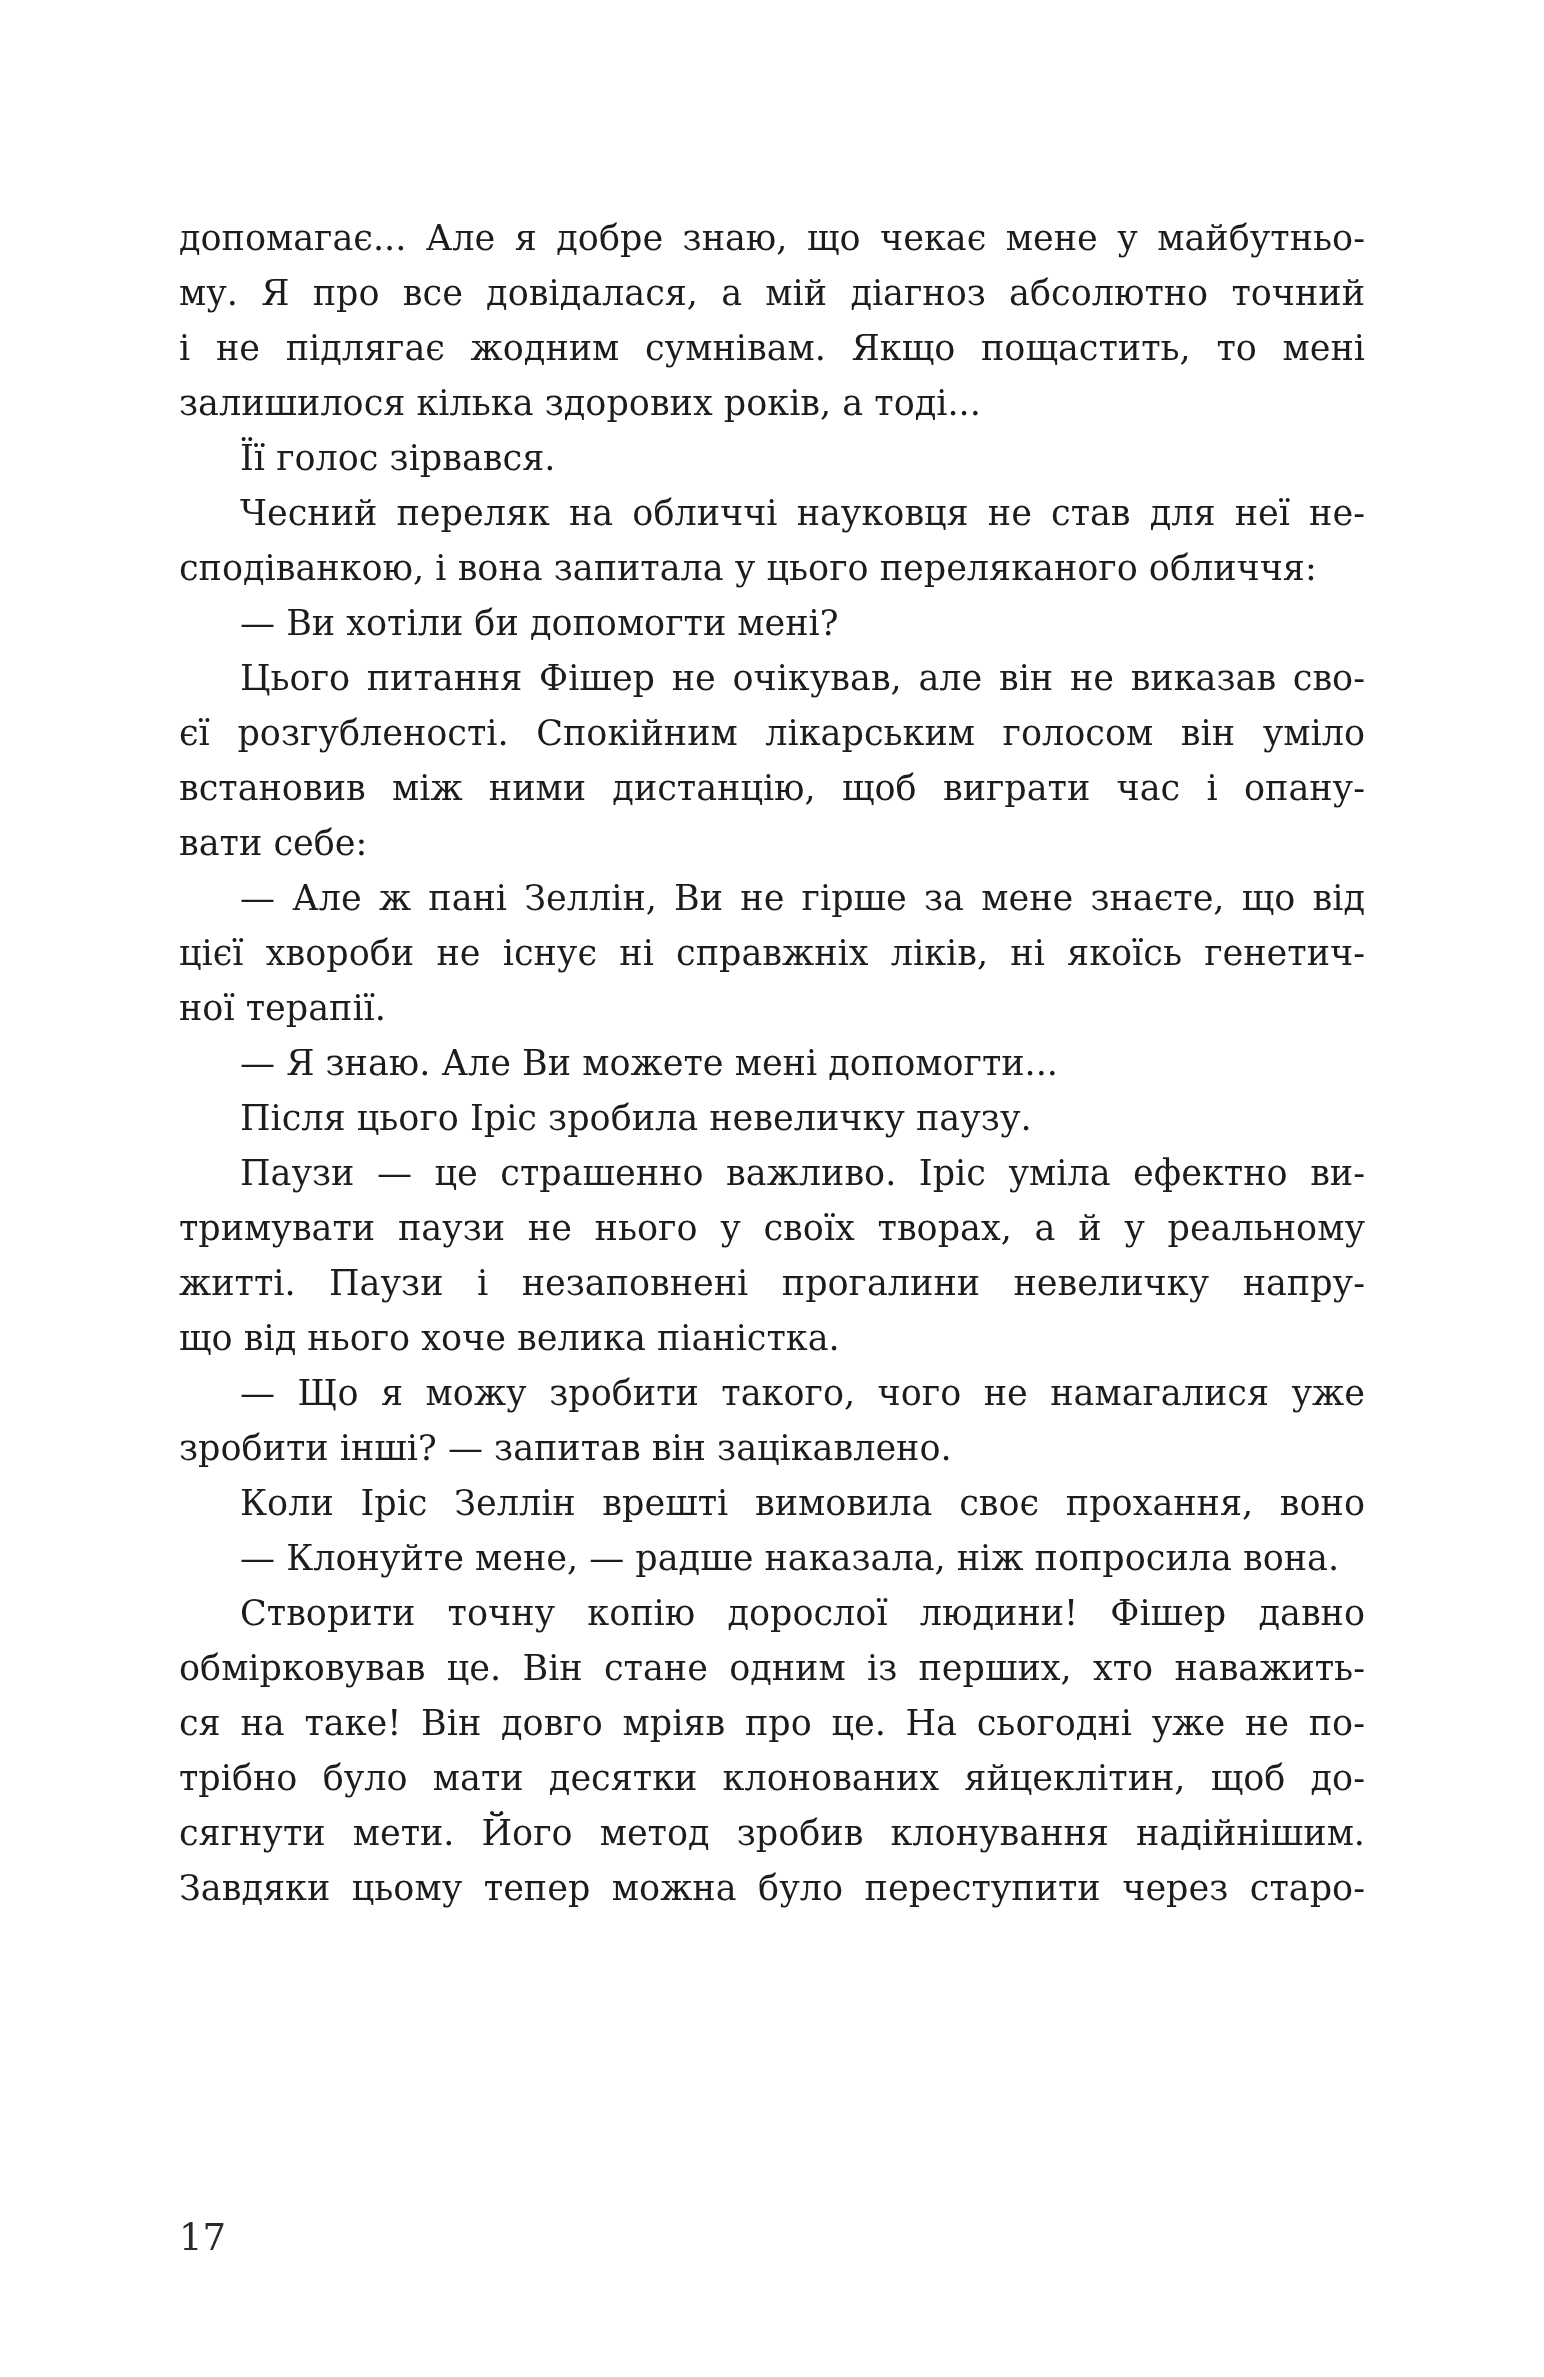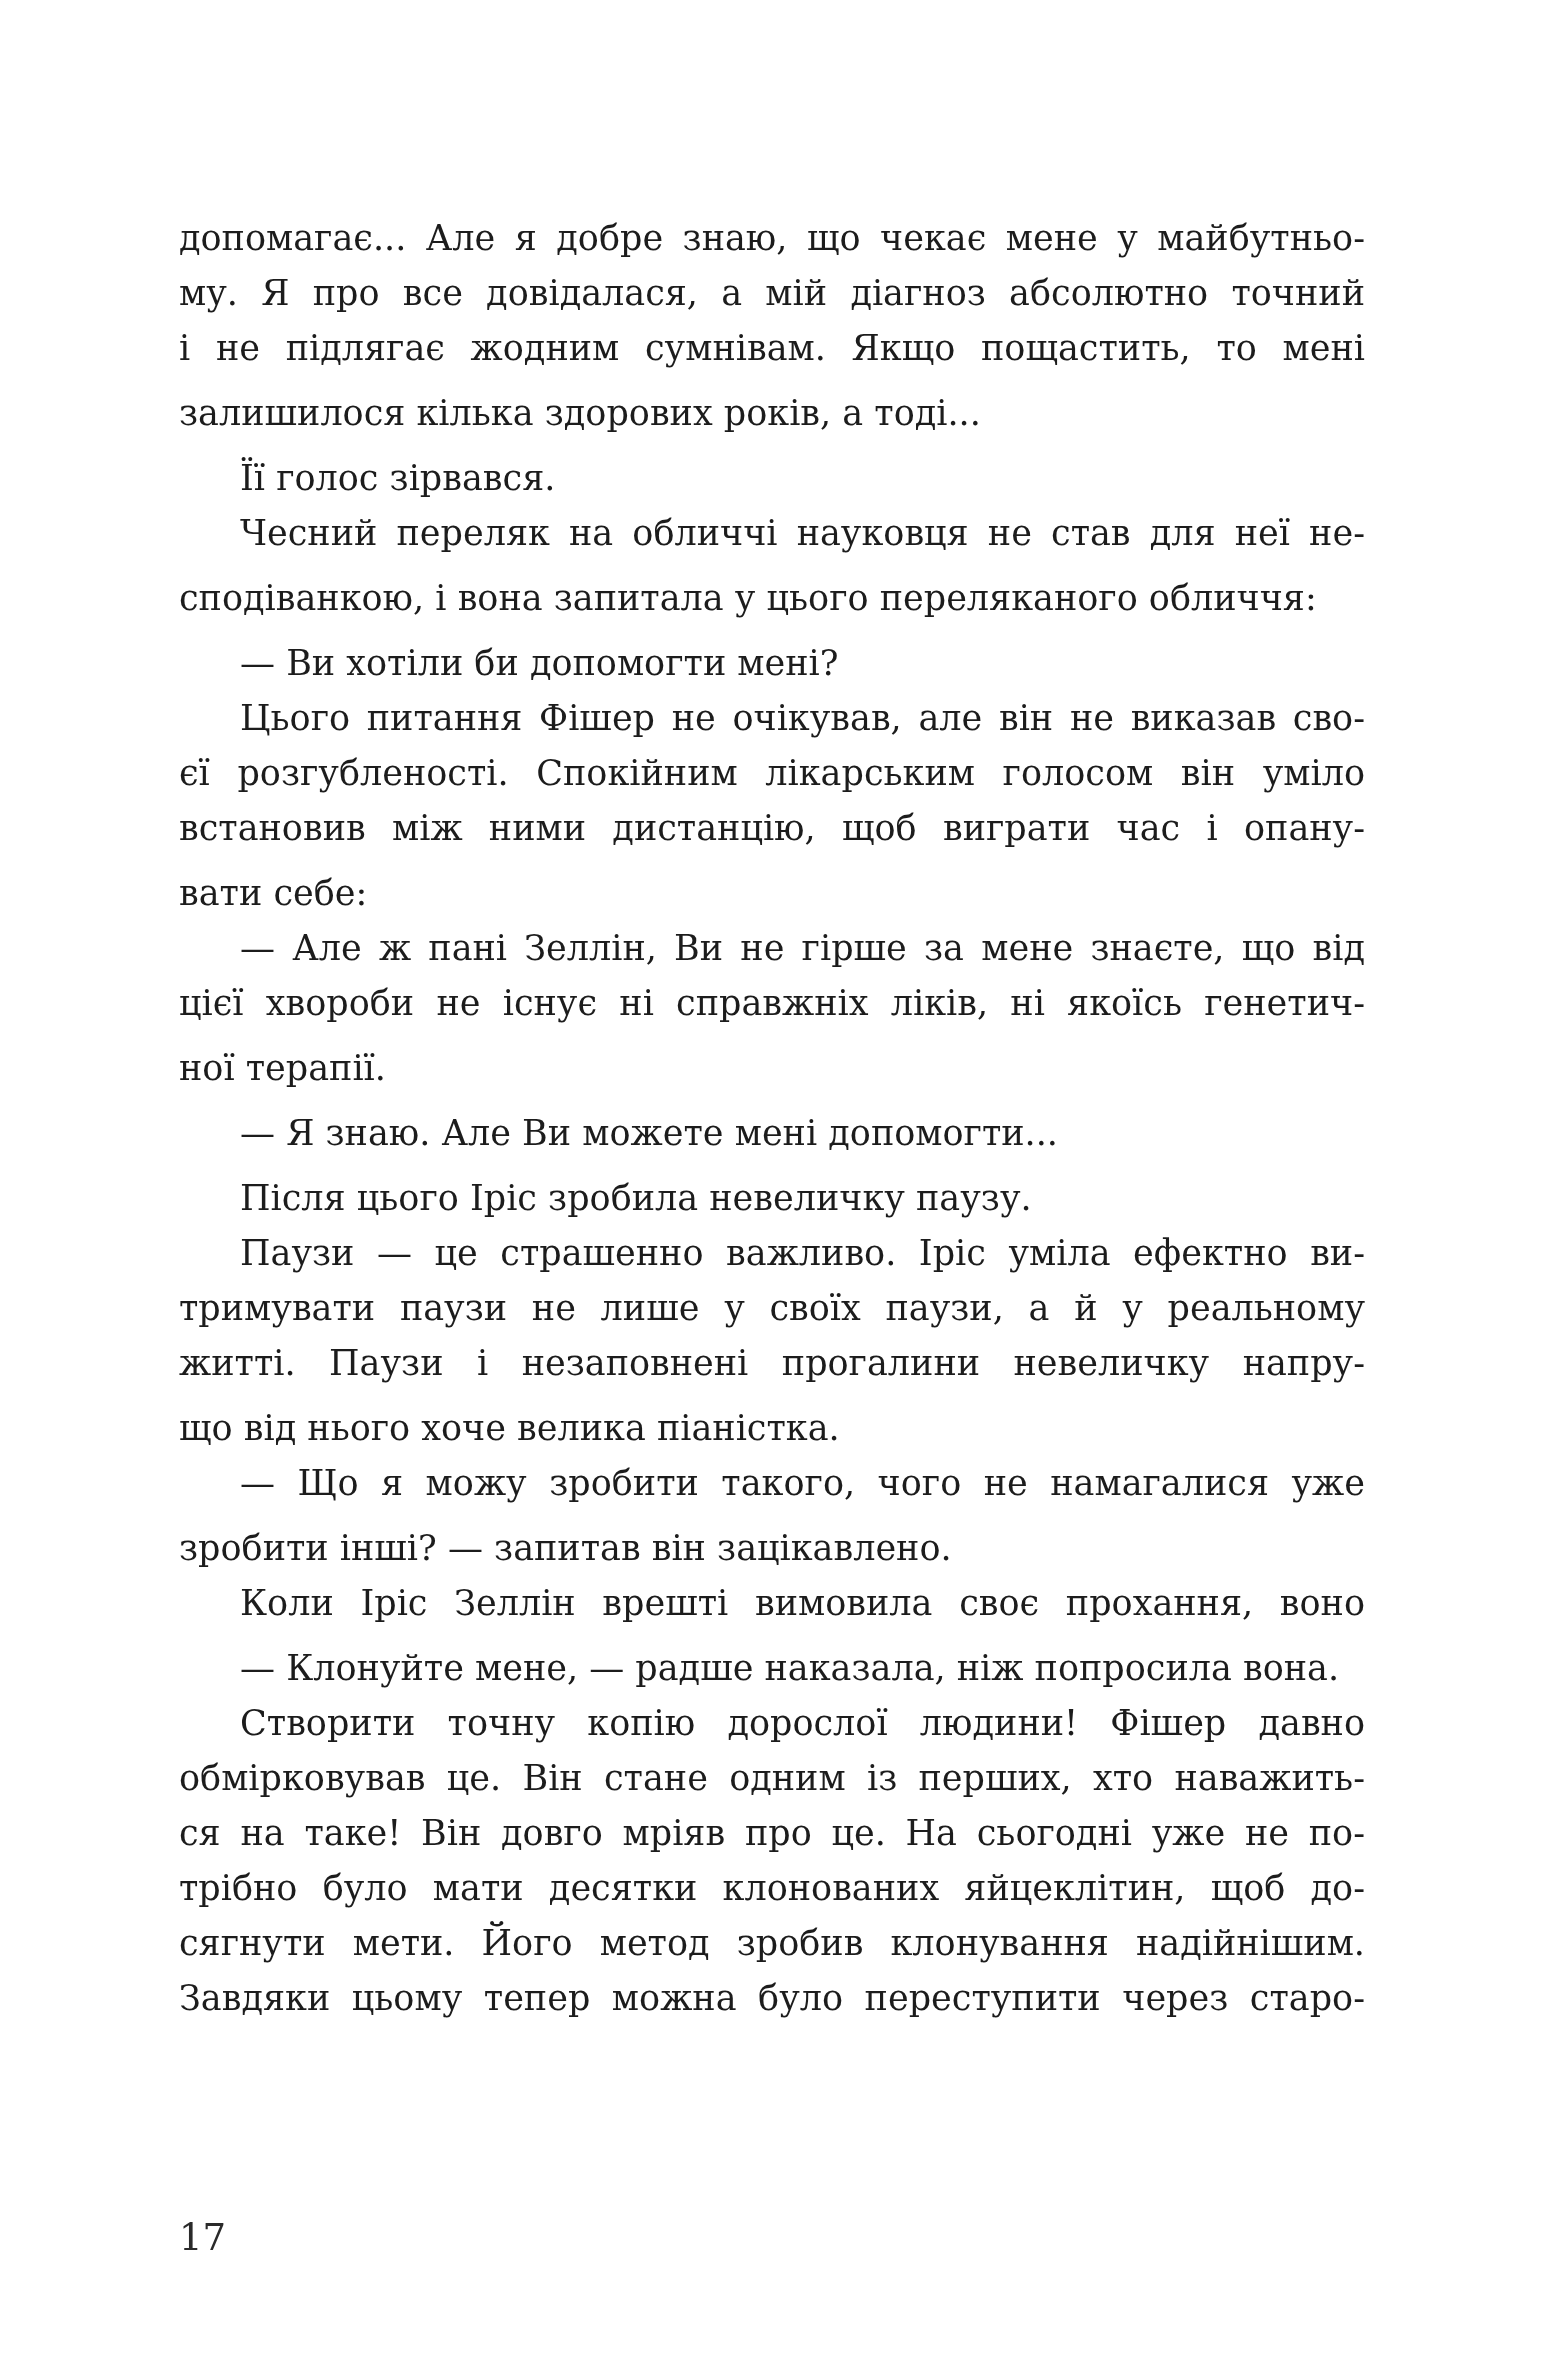--- a/index.html
+++ b/index.html
@@ -31,21 +31,20 @@
     margin: 0;
   }
   .line {
     height: 55px;
     overflow: hidden;
     text-align: justify;
     text-align-last: justify;
   }
   .line.last {
     text-align-last: left;
-    margin-top: 10px;
   }
   .line.indent {
     padding-left: 61px;
   }
   .page-number {
     position: absolute;
     left: 179px;
     top: 2219px;
     font-size: 37px;
     line-height: 1;
@@ -85,21 +84,21 @@
         <div class="line last">ної терапії.</div>
       </div>
       <div class="paragraph">
         <div class="line indent last">— Я знаю. Але Ви можете мені допомогти...</div>
       </div>
       <div class="paragraph">
         <div class="line indent last">Після цього Іріс зробила невеличку паузу.</div>
       </div>
       <div class="paragraph">
         <div class="line indent">Паузи — це страшенно важливо. Іріс уміла ефектно ви-</div>
-        <div class="line">тримувати паузи не лише у своїх паузи, а й у реальному</div>
+        <div class="line">тримувати паузи не нього у своїх творах, а й у реальному</div>
         <div class="line">житті. Паузи і незаповнені прогалини невеличку напру-</div>
         <div class="line last">що від нього хоче велика піаністка.</div>
       </div>
       <div class="paragraph">
         <div class="line indent">— Що я можу зробити такого, чого не намагалися уже</div>
         <div class="line last">зробити інші? — запитав він зацікавлено.</div>
       </div>
       <div class="paragraph">
         <div class="line indent">Коли Іріс Зеллін врешті вимовила своє прохання, воно</div>
       </div>

